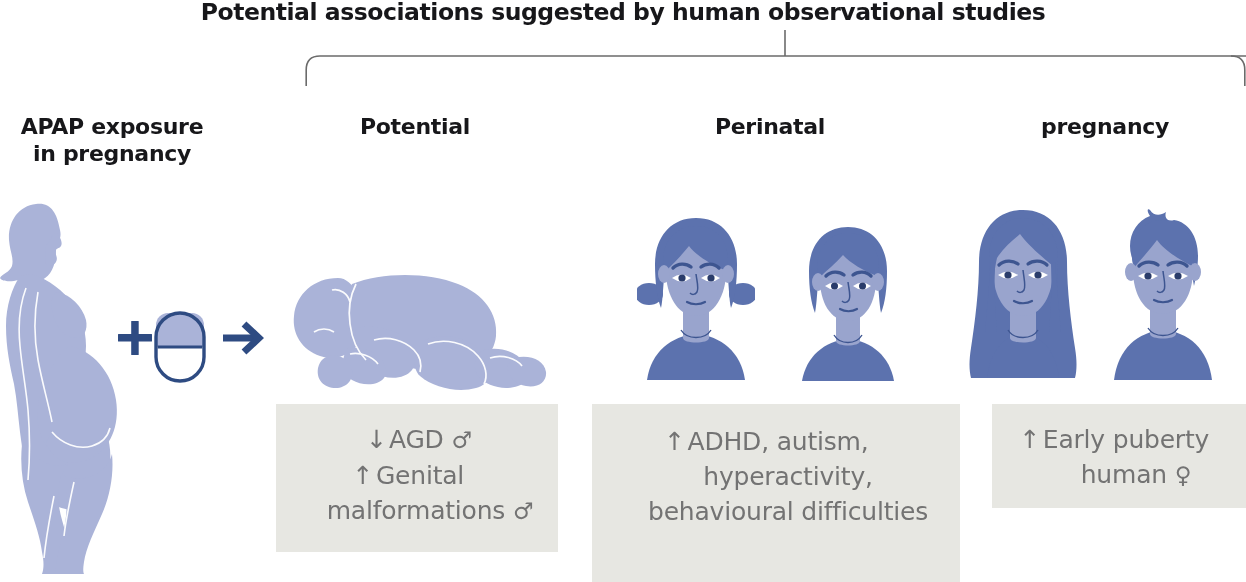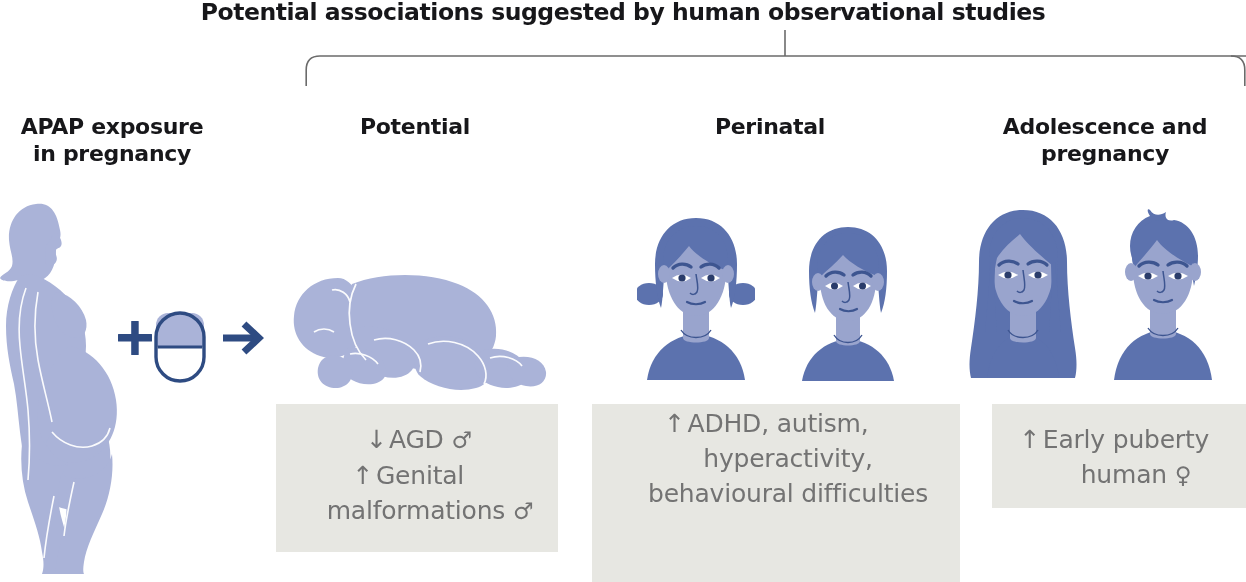--- a/index.html
+++ b/index.html
@@ -77,21 +77,21 @@
     box-sizing: border-box;
     font-family: "DejaVu Sans", sans-serif;
     font-weight: 400;
     font-size: 25px;
     line-height: 35px;
     letter-spacing: -0.2px;
     color: #737373;
     text-align: center;
   }
   .box-peri  { left: 276px; top: 404px; width: 282px; height: 148px; padding: 18px 16px 0 20px; }
-  .box-child { left: 592px; top: 404px; width: 368px; height: 178px; padding: 2px 14px 0 16px; }
+  .box-child { left: 592px; top: 404px; width: 368px; height: 178px; padding: 20px 14px 0 16px; }
   .box-adol  { left: 992px; top: 404px; width: 262px; height: 104px; padding: 18px 14px 0 18px; }
 
   .oline { display: block; white-space: nowrap; }
   .arrow-sym {
     display: inline-block;
     font-family: "DejaVu Sans", sans-serif;
     font-weight: 400;
     margin-right: 2px;
   }
   .sex-sym {
@@ -127,21 +127,20 @@
 
   <div class="col-head head-peri">
     <div>Potential</div>
   </div>
 
   <div class="col-head head-child">
     <div>Perinatal</div>
   </div>
 
   <div class="col-head head-adol">
-    <div>Adolescence and</div>
     <div>pregnancy</div>
   </div>
 
   <div class="art art-mother">
     <svg width="140" height="380" viewBox="0 0 140 380" xmlns="http://www.w3.org/2000/svg">
       <g fill="#aab3d8">
 
         <path d="M36 8 C18 10 8 26 9 44 C10 56 14 62 12 70 C10 76 2 78 0 82
                  C2 86 12 86 18 84 L22 80 C26 86 34 88 42 84
                  C52 79 56 68 56 54 C58 46 62 42 60 34 C57 16 50 6 36 8 Z"></path>

